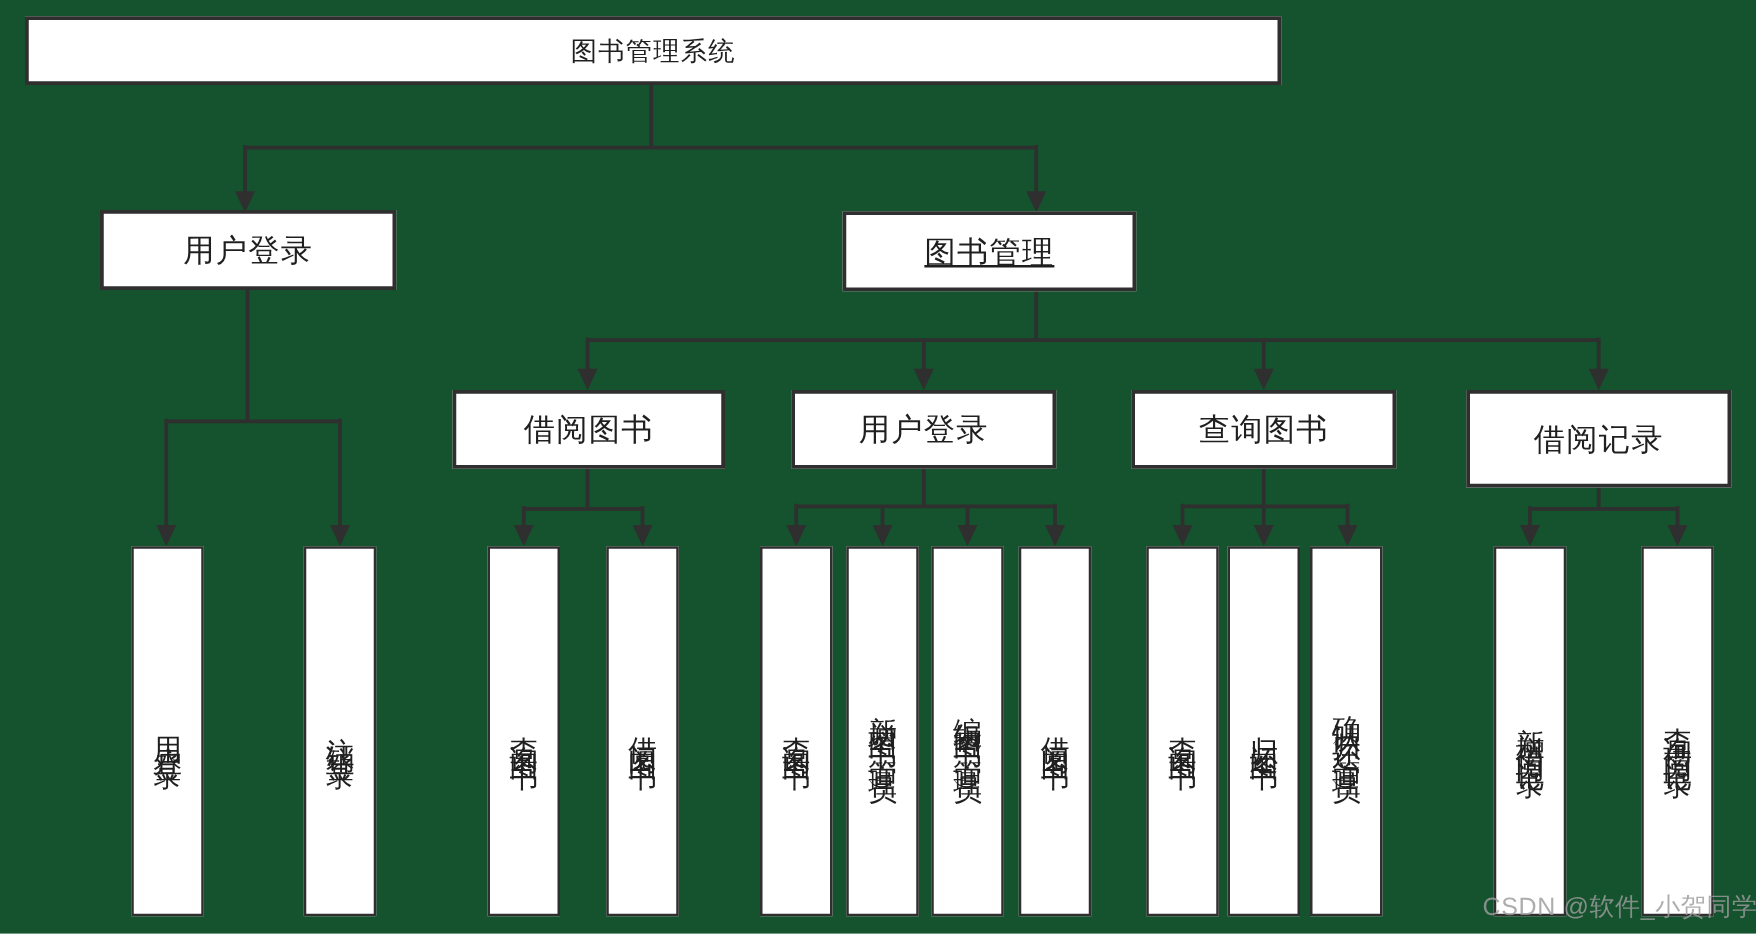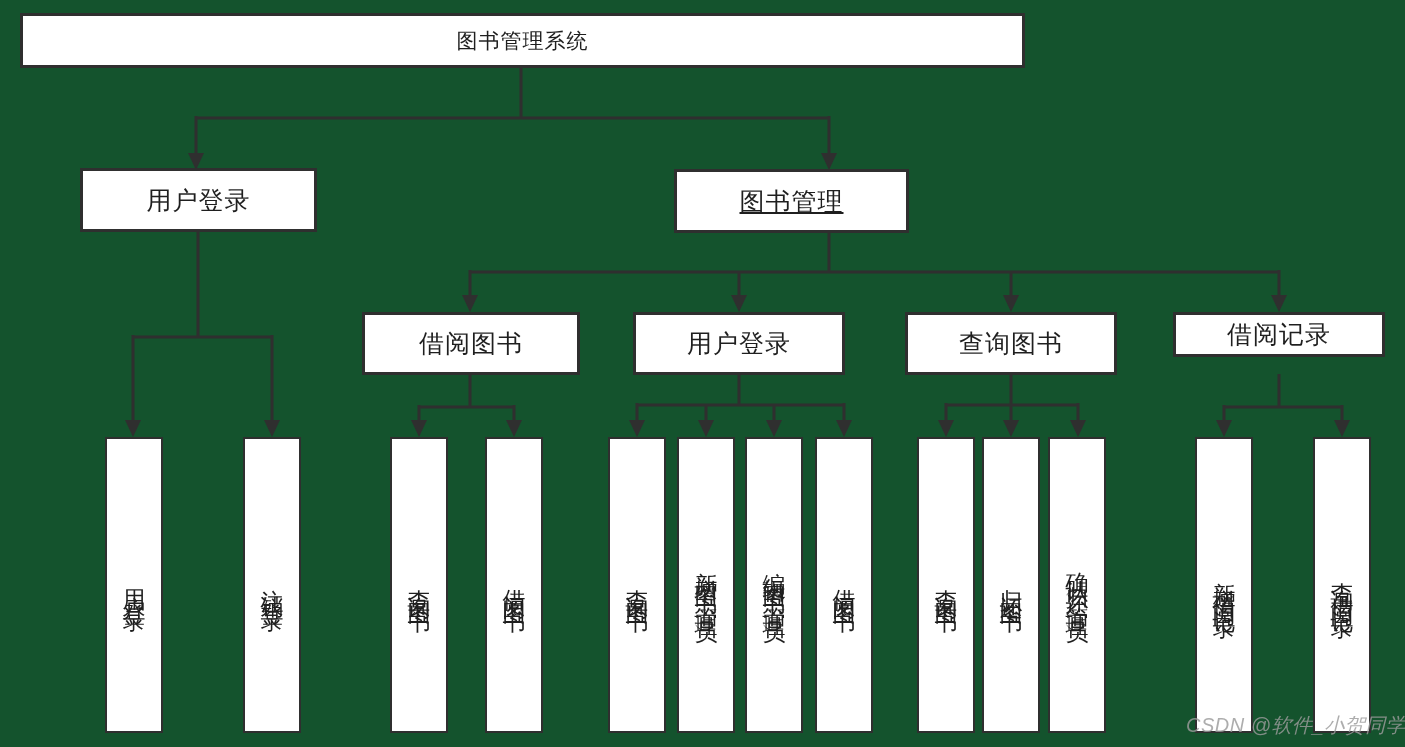--- a/index.html
+++ b/index.html
@@ -33,21 +33,20 @@
     white-space:nowrap;
   }
   .watermark {
     position:absolute;
     left:1186px; top:712px;
     font-size:20px;
     color:rgba(155,155,155,0.82);
     letter-spacing:0.5px;
     z-index:10;
     white-space:nowrap;
-    font-style:italic;
   }
   svg path { stroke:#2f2f2f; stroke-width:3; fill:none; }
   svg polygon { fill:#2f2f2f; stroke:none; }
 </style>
 </head>
 <body>
 
 <div class="stage">
 
   <svg class="connectors" width="1405" height="747" viewBox="0 0 1405 747" xmlns="http://www.w3.org/2000/svg">
@@ -99,21 +98,21 @@
 
   <div class="node hbox" style="left:362px; top:312px; width:218px; height:63px;">
     <span>借阅图书</span>
   </div>
   <div class="node hbox" style="left:633px; top:312px; width:212px; height:63px;">
     <span>用户登录</span>
   </div>
   <div class="node hbox" style="left:905px; top:312px; width:212px; height:63px;">
     <span>查询图书</span>
   </div>
-  <div class="node hbox" style="left:1173px; top:312px; width:212px; height:45px;">
+  <div class="node hbox" style="left:1173px; top:312px; width:212px; height:78px;">
     <span>借阅记录</span>
   </div>
 
   <div class="node vbox" style="left:105px; top:437px; width:58px; height:296px;">
     <span class="vtext">用户登录</span>
   </div>
   <div class="node vbox" style="left:243px; top:437px; width:58px; height:296px;">
     <span class="vtext">注销登录</span>
   </div>
 

